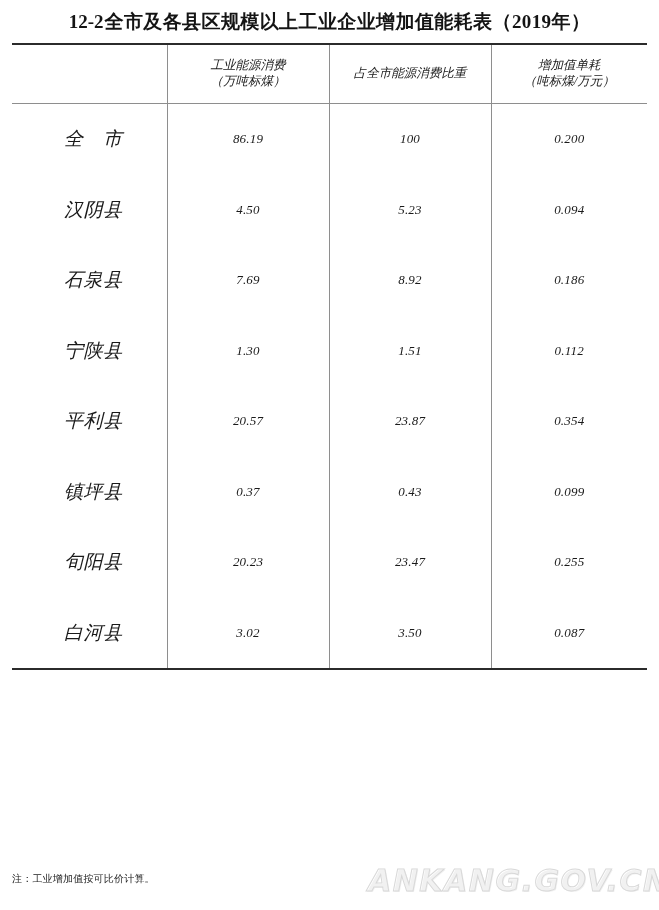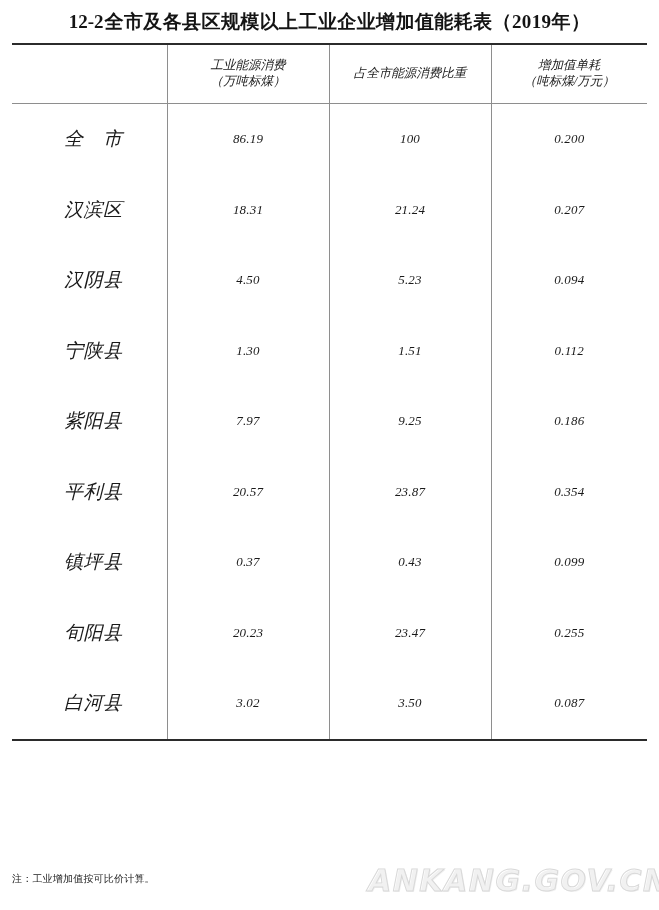--- a/index.html
+++ b/index.html
@@ -159,44 +159,38 @@
       </tr>
     </thead>
     <tbody id="table-body">
         <tr>
           <td class="col-name">全　市</td>
           <td class="col-val vline">86.19</td>
           <td class="col-val vline">100</td>
           <td class="col-val vline">0.200</td>
         </tr>
         <tr>
-          <td class="col-name">汉滨区</td>
-          <td class="col-val vline">18.31</td>
-          <td class="col-val vline">21.24</td>
-          <td class="col-val vline">0.207</td>
-        </tr>
-        <tr>
           <td class="col-name">汉阴县</td>
           <td class="col-val vline">4.50</td>
           <td class="col-val vline">5.23</td>
           <td class="col-val vline">0.094</td>
         </tr>
         <tr>
+          <td class="col-name">石泉县</td>
+          <td class="col-val vline">7.69</td>
+          <td class="col-val vline">8.92</td>
+          <td class="col-val vline">0.186</td>
+        </tr>
+        <tr>
           <td class="col-name">宁陕县</td>
           <td class="col-val vline">1.30</td>
           <td class="col-val vline">1.51</td>
           <td class="col-val vline">0.112</td>
         </tr>
         <tr>
-          <td class="col-name">紫阳县</td>
-          <td class="col-val vline">7.97</td>
-          <td class="col-val vline">9.25</td>
-          <td class="col-val vline">0.186</td>
-        </tr>
-        <tr>
           <td class="col-name">平利县</td>
           <td class="col-val vline">20.57</td>
           <td class="col-val vline">23.87</td>
           <td class="col-val vline">0.354</td>
         </tr>
         <tr>
           <td class="col-name">镇坪县</td>
           <td class="col-val vline">0.37</td>
           <td class="col-val vline">0.43</td>
           <td class="col-val vline">0.099</td>

